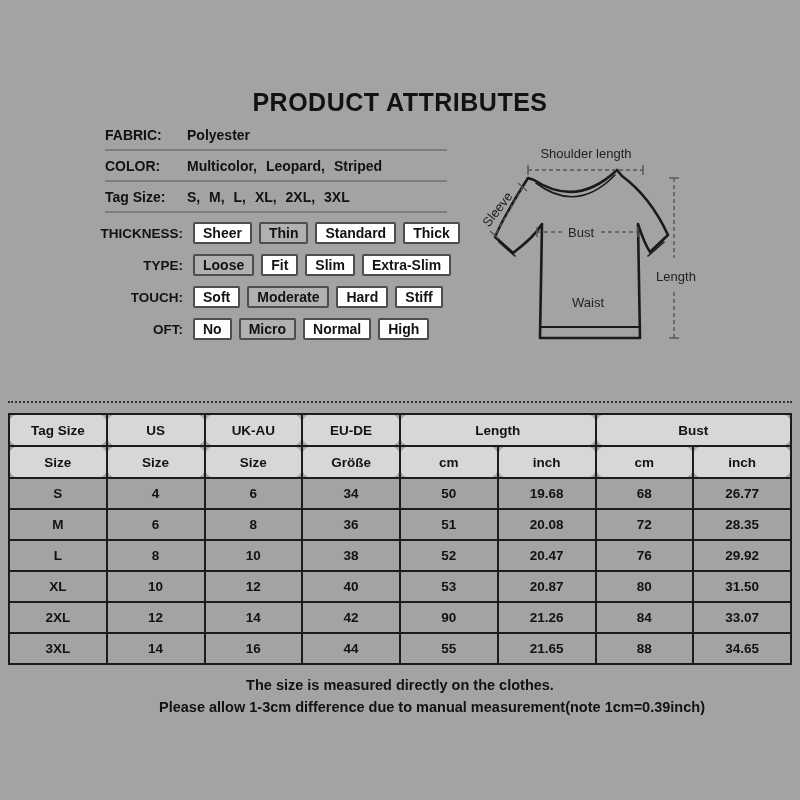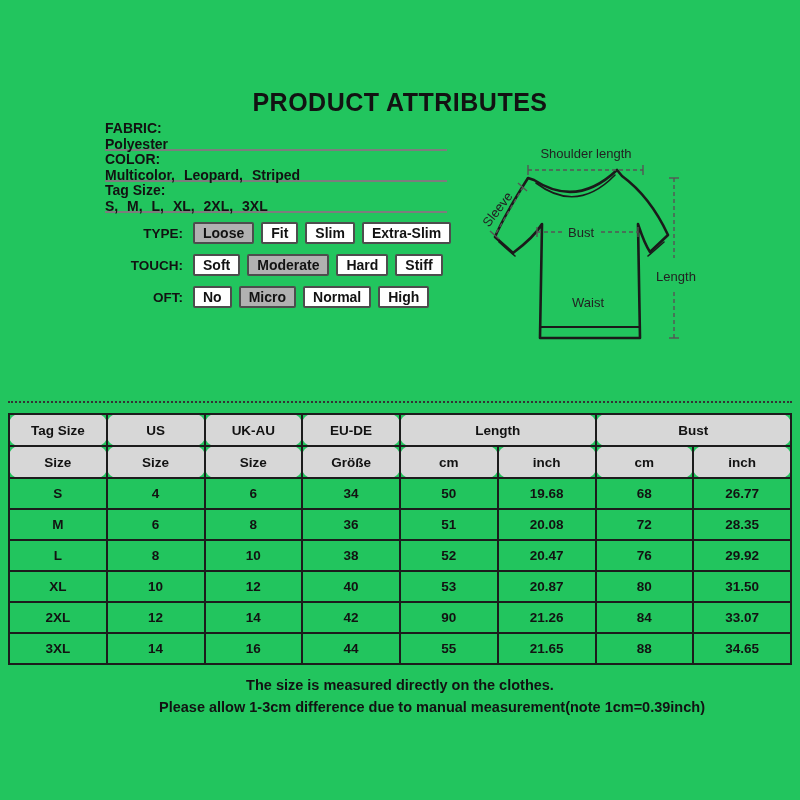--- a/index.html
+++ b/index.html
@@ -1,31 +1,30 @@
 <!DOCTYPE html>
 <html><head>
 <meta charset="utf-8">
 <style>
   html,body{margin:0;padding:0;background:#fff;}
   .canvas{
-    position:relative;width:800px;height:800px;background:#22c55e;
+    position:relative;width:800px;height:800px;background:#a3a3a3;
     font-family:"Liberation Sans","DejaVu Sans",sans-serif;
     color:#121212;overflow:hidden;
   }
   
   .page-title{
     position:absolute;top:88px;left:0;width:100%;
     text-align:center;font-size:25px;font-weight:700;letter-spacing:.5px;
   }
   
   .attr-rows{position:absolute;left:105px;top:120px;width:342px;}
   .attr-row{
-    display:flex;align-items:flex-start;height:29px;
+    display:flex;align-items:center;height:29px;
     border-bottom:2px solid #7d7d7d;
-    flex-direction:column;
   }
   .attr-label{width:82px;font-size:14px;font-weight:700;flex:none;}
   .attr-value{font-size:14px;font-weight:700;word-spacing:5px;}
   
   .opt-rows{position:absolute;left:95px;top:221px;width:365px;}
   .opt-row{display:flex;align-items:center;height:24px;margin-bottom:8px;}
   .opt-label{
     width:88px;flex:none;text-align:right;padding-right:10px;
     font-size:13.5px;font-weight:700;
   }
@@ -84,20 +83,29 @@
         <span class="attr-label">COLOR:</span>
         <span class="attr-value">Multicolor, Leopard, Striped</span>
       </div>
       <div class="attr-row">
         <span class="attr-label">Tag Size:</span>
         <span class="attr-value">S, M, L, XL, 2XL, 3XL</span>
       </div>
     </div>
 
   <div class="opt-rows">
+      <div class="opt-row">
+        <span class="opt-label">THICKNESS:</span>
+        <div class="opt-boxes">
+          <span class="opt-box">Sheer</span>
+          <span class="opt-box selected">Thin</span>
+          <span class="opt-box">Standard</span>
+          <span class="opt-box">Thick</span>
+        </div>
+      </div>
       <div class="opt-row">
         <span class="opt-label">TYPE:</span>
         <div class="opt-boxes">
           <span class="opt-box selected">Loose</span>
           <span class="opt-box">Fit</span>
           <span class="opt-box">Slim</span>
           <span class="opt-box">Extra-Slim</span>
         </div>
       </div>
       <div class="opt-row">

